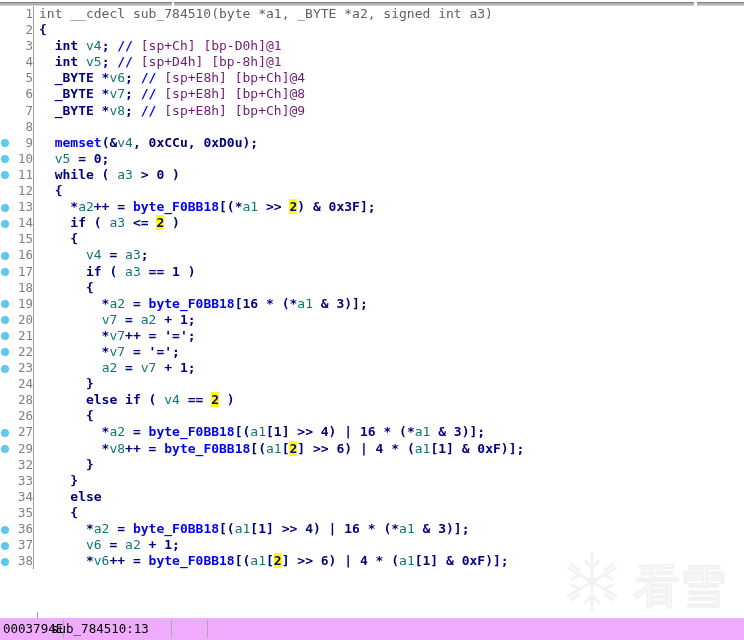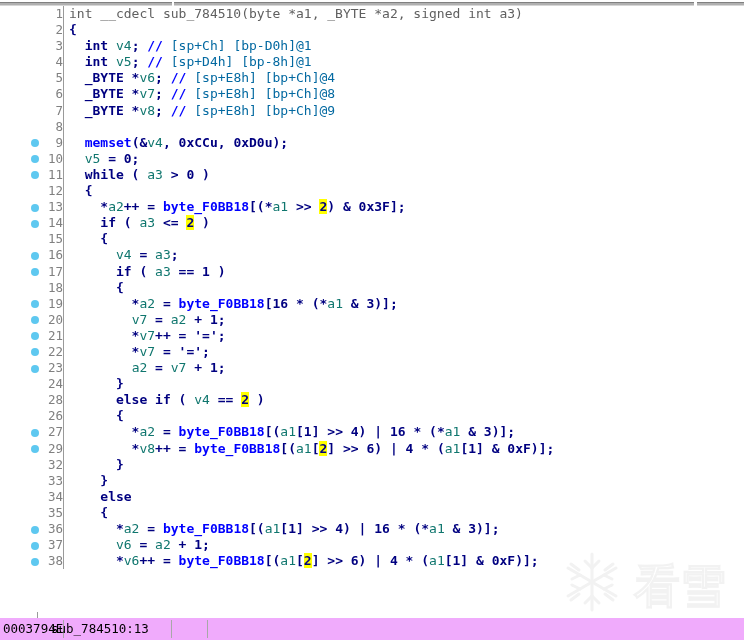--- a/index.html
+++ b/index.html
@@ -14,42 +14,42 @@
   
   .top-splitter{position:absolute;left:0;top:0;width:744px;height:6px;background:#ffffff;}
   .top-splitter .seg{position:absolute;top:2px;height:2px;border-top:1px solid #808080;border-bottom:1px solid #d6d6d6;background:#b0b0b0;}
   .top-splitter .seg.a{left:0;width:172px;}
   .top-splitter .seg.b{left:174px;width:520px;}
   .top-splitter .seg.c{left:697px;width:47px;}
 
   
   .code-view{position:absolute;left:0;top:6px;width:744px;height:612px;background:#ffffff;overflow:hidden;}
   .lines{position:absolute;left:0;top:0;}
-  .row{height:16.1px;line-height:16.1px;white-space:pre;font-size:13px;padding-left:30px;}
+  .row{height:16.1px;line-height:16.1px;white-space:pre;font-size:13px;}
 
   .gutter{
     display:inline-block;width:33px;text-align:right;
     color:#808080;font-size:12.5px;vertical-align:top;
     position:relative;
   }
   .bp-dot{
     position:absolute;left:1px;top:4.5px;width:8px;height:8px;border-radius:50%;
     background:#5ec8f0;
   }
   .sep{
     display:inline-block;width:5px;height:16.1px;vertical-align:top;
     border-left:1px solid #9a9a9a;
   }
   .text{display:inline-block;vertical-align:top;font-size:13px;letter-spacing:0px;}
 
   
   .k  {color:#000080;font-weight:bold;}   
   .id {color:#0000ff;font-weight:bold;}   
   .lv {color:#0f766e;}                    
-  .cm {color:#0369a1;}                    
+  .cm {color:#701a75;}                    
   .gr {color:#606060;}                    
   .hl {background:#ffff00;color:#000080;font-weight:bold;}
 
   
   .watermark{
     position:absolute;right:8px;bottom:22px;width:178px;height:72px;
     opacity:1;pointer-events:none;
   }
   .watermark svg{display:block;}
 

